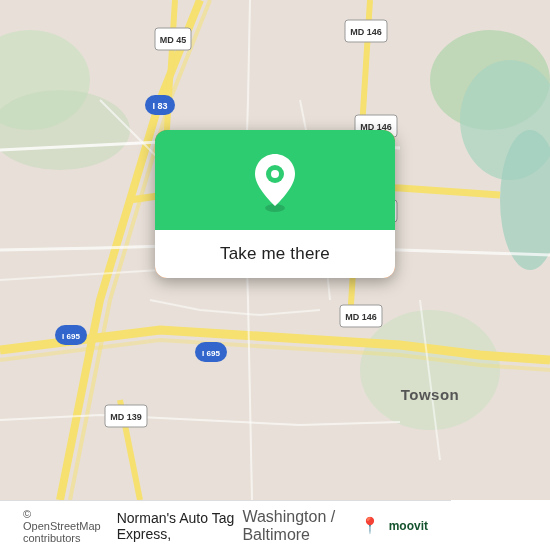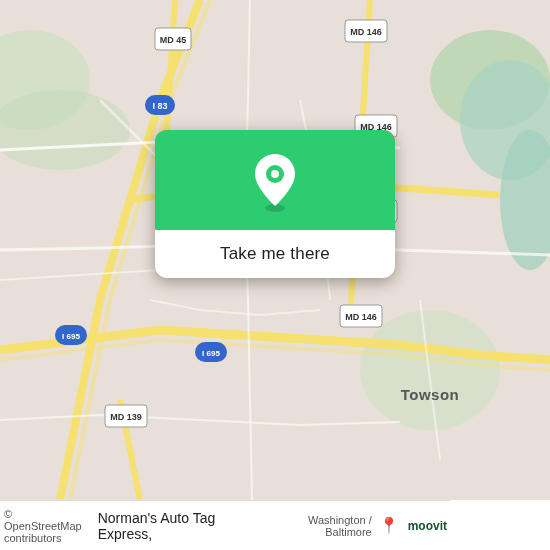--- a/index.html
+++ b/index.html
@@ -71,21 +71,21 @@
     }
 
     
     #bottom-bar {
       width: 451px;
       height: 50px;
       background: white;
       border-top: 1px solid #ddd;
       display: flex;
       align-items: center;
-      padding: 0 4px;
+      padding: 0 23px;
       position: relative;
     }
 
     #attribution {
       font-size: 11px;
       color: #555;
       flex: 1;
     }
 
     #bottom-right {
@@ -94,23 +94,22 @@
       gap: 6px;
     }
 
     #business-name {
       font-size: 14px;
       font-weight: 400;
       color: #222;
     }
 
     #location-name {
-      font-size: 11px;
+      font-size: 16px;
       color: #555;
-      text-align: right;
     }
 
     .moovit-text {
       color: #333;
       font-weight: 800;
     }
 
     #bottom-info {
       display: flex;
       align-items: center;

